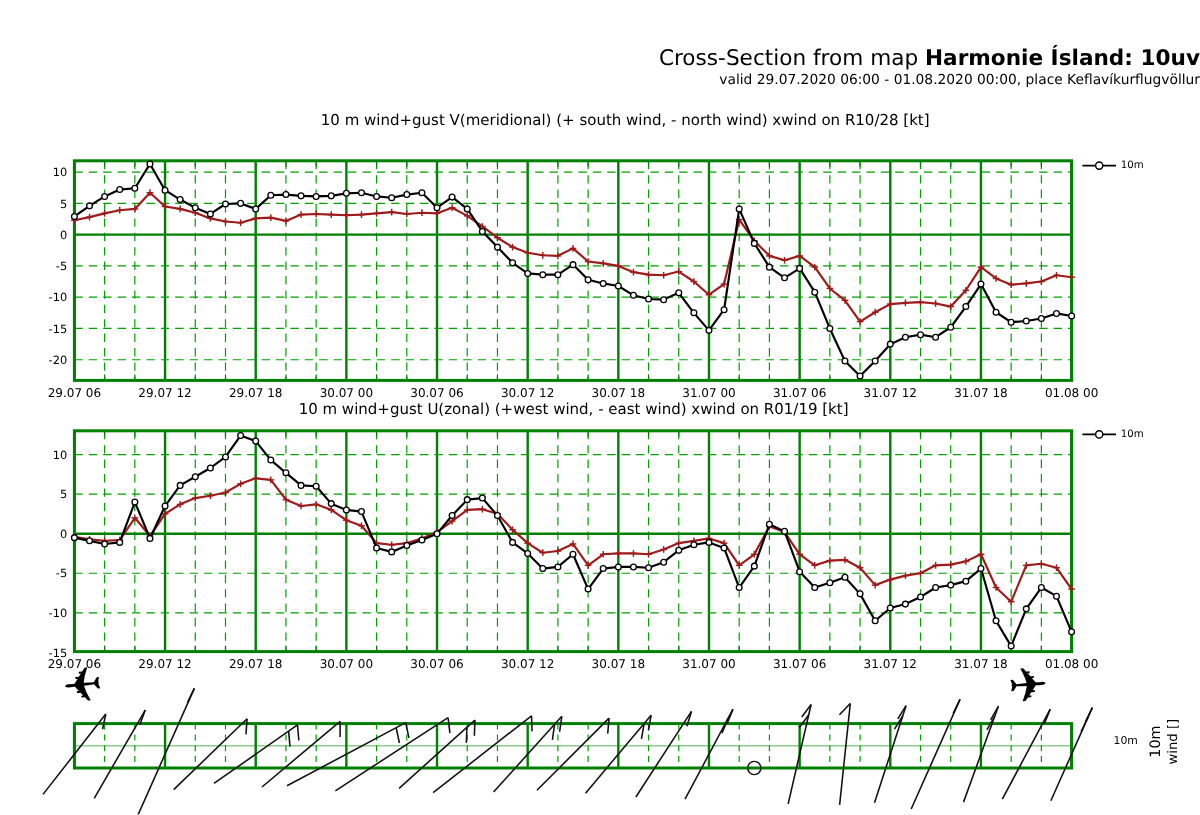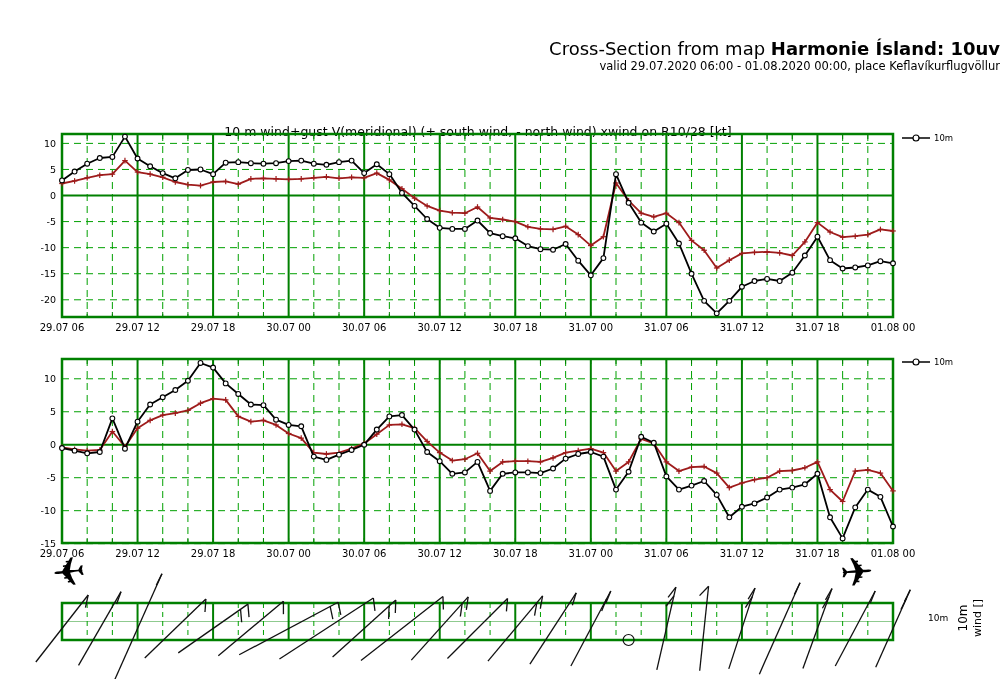--- a/index.html
+++ b/index.html
@@ -22,21 +22,22 @@
 </style>
 </head>
 <body>
 
 <div class="page">
 
   <div class="main-title"><span>Cross-Section from map </span><b>Harmonie Ísland: 10uv</b></div>
 
   <div class="subtitle">valid 29.07.2020 06:00 - 01.08.2020 00:00, place Keflavíkurflugvöllur</div>
 
-  <div class="ctitle" style="top:124px;">10 m wind+gust V(meridional) (+ south wind, - north wind) xwind on R10/28 [kt]</div>
+  <div class="ctitle" style="top:92px;padding-left:43px;">10 m wind+gust V(meridional) (+ south wind, - north wind) xwind on R10/28 [kt]</div>
+  <div class="ctitle" style="top:333px;">10 m wind+gust U(zonal) (+west wind, - east wind) xwind on R01/19 [kt]</div>
 
   <svg id="plot" width="1000" height="679" style="position:absolute;left:0;top:0;">
       <g>
         <line x1="62" y1="134" x2="62" y2="317" stroke="#008000" stroke-width="2"></line>
         <line x1="87.18181818181819" y1="134" x2="87.18181818181819" y2="317" stroke="#00a000" stroke-width="1" stroke-dasharray="7 5"></line>
         <line x1="112.36363636363637" y1="134" x2="112.36363636363637" y2="317" stroke="#00a000" stroke-width="1" stroke-dasharray="7 5"></line>
         <line x1="137.54545454545456" y1="134" x2="137.54545454545456" y2="317" stroke="#008000" stroke-width="2"></line>
         <line x1="162.72727272727275" y1="134" x2="162.72727272727275" y2="317" stroke="#00a000" stroke-width="1" stroke-dasharray="7 5"></line>
         <line x1="187.9090909090909" y1="134" x2="187.9090909090909" y2="317" stroke="#00a000" stroke-width="1" stroke-dasharray="7 5"></line>
         <line x1="213.0909090909091" y1="134" x2="213.0909090909091" y2="317" stroke="#008000" stroke-width="2"></line>

